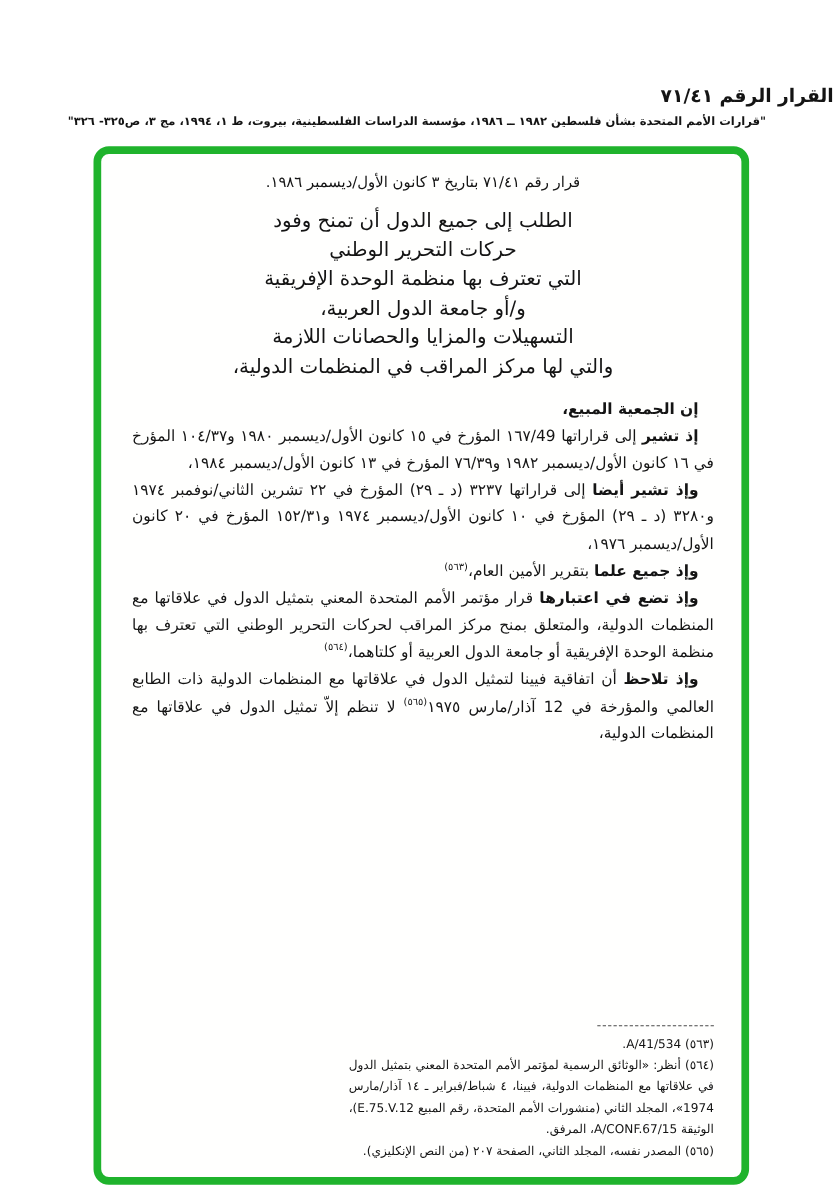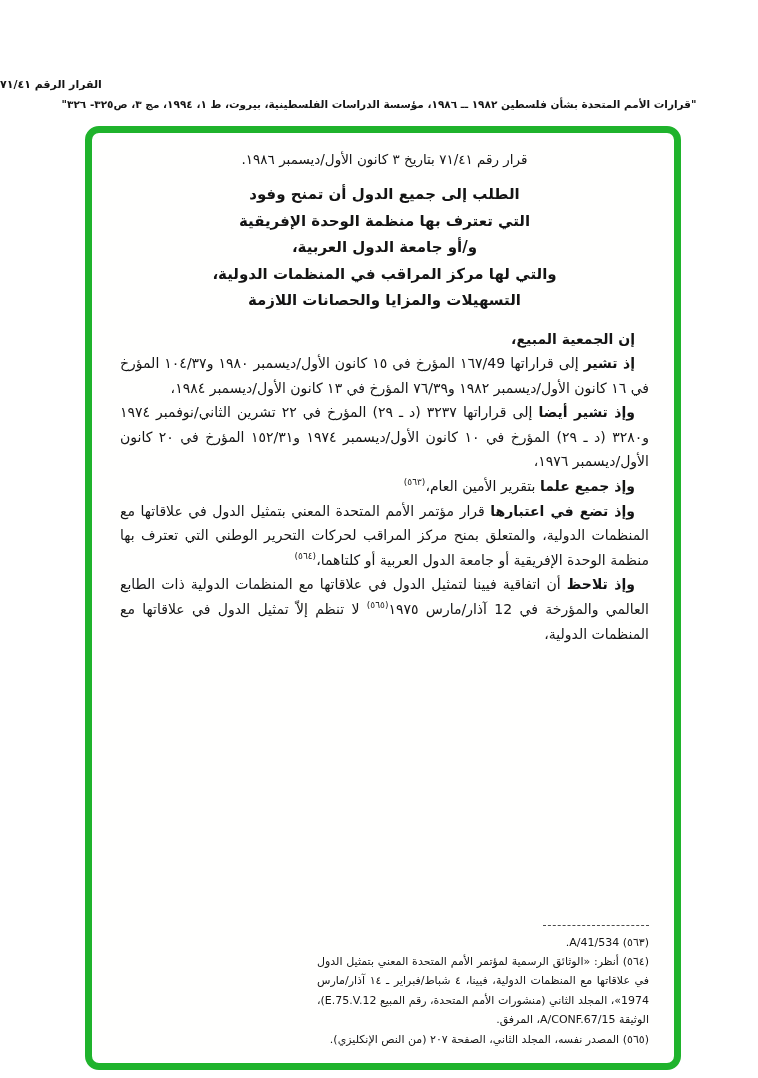--- a/index.html
+++ b/index.html
@@ -6,22 +6,22 @@
   html, body { width: 758px; height: 1078px; }
   body {
     background: #ffffff;
     color: #141414;
     font-family: "DejaVu Sans", sans-serif;
     position: relative;
     overflow: hidden;
   }
   .header { padding-top: 78px; direction: rtl; }
   .doc-title {
-    text-align: left;
-    font-size: 11px;
+    text-align: right;
+    font-size: 17px;
     font-weight: 700;
     letter-spacing: 0.2px;
   }
   .doc-citation {
     text-align: center;
     font-size: 10.5px;
     font-weight: 700;
     margin-top: 7px;
     direction: rtl;
   }
@@ -38,22 +38,22 @@
     flex-direction: column;
     overflow: hidden;
   }
   .date-line {
     text-align: center;
     font-size: 13.5px;
     margin-top: 8px;
   }
   .res-heading {
     text-align: center;
-    font-weight: 700;
-    font-size: 15px;
+    font-weight: 400;
+    font-size: 18px;
     line-height: 26.5px;
     margin-top: 14px;
   }
   .body-text { margin-top: 13px; }
   .body-text p {
     font-size: 14px;
     line-height: 24.6px;
     text-align: justify;
     text-indent: 14px;
   }
@@ -87,24 +87,25 @@
 
 <div class="header">
   <div class="doc-title">القرار الرقم ٧١/٤١</div>
   <div class="doc-citation">"قرارات الأمم المتحدة بشأن فلسطين ١٩٨٢ ــ ١٩٨٦، مؤسسة الدراسات الفلسطينية، بيروت، ط ١، ١٩٩٤، مج ٣، ص٣٢٥- ٣٢٦"</div>
 </div>
 
 <div class="green-box" id="green-box" style="border-color: rgb(31, 179, 44);">
   <p class="date-line">قرار رقم ٧١/٤١ بتاريخ ٣ كانون الأول/ديسمبر ١٩٨٦.</p>
   <div class="res-heading" id="heading">
       <div>الطلب إلى جميع الدول أن تمنح وفود</div>
+      <div>حركات التحرير الوطني</div>
       <div>التي تعترف بها منظمة الوحدة الإفريقية</div>
       <div>و/أو جامعة الدول العربية،</div>
+      <div>التسهيلات والمزايا والحصانات اللازمة</div>
       <div>والتي لها مركز المراقب في المنظمات الدولية،</div>
-      <div>التسهيلات والمزايا والحصانات اللازمة</div>
     </div>
   <div class="body-text" id="paragraphs">
       <p><span class="lead">إن الجمعية المبيع،</span></p>
       <p><span class="lead">إذ تشير</span><span> إلى قراراتها ١٦٧/49 المؤرخ في ١٥ كانون الأول/ديسمبر ١٩٨٠ و١٠٤/٣٧ المؤرخ في ١٦ كانون الأول/ديسمبر ١٩٨٢ و٧٦/٣٩ المؤرخ في ١٣ كانون الأول/ديسمبر ١٩٨٤،</span></p>
       <p><span class="lead">وإذ تشير أيضا</span><span> إلى قراراتها ٣٢٣٧ (د ـ ٢٩) المؤرخ في ٢٢ تشرين الثاني/نوفمبر ١٩٧٤ و٣٢٨٠ (د ـ ٢٩) المؤرخ في ١٠ كانون الأول/ديسمبر ١٩٧٤ و١٥٢/٣١ المؤرخ في ٢٠ كانون الأول/ديسمبر ١٩٧٦،</span></p>
       <p><span class="lead">وإذ جميع علما</span><span> بتقرير الأمين العام،</span><sup class="note">(٥٦٣)</sup></p>
       <p><span class="lead">وإذ تضع في اعتبارها</span><span> قرار مؤتمر الأمم المتحدة المعني بتمثيل الدول في علاقاتها مع المنظمات الدولية، والمتعلق بمنح مركز المراقب لحركات التحرير الوطني التي تعترف بها منظمة الوحدة الإفريقية أو جامعة الدول العربية أو كلتاهما،</span><sup class="note">(٥٦٤)</sup></p>
       <p><span class="lead">وإذ تلاحظ</span><span> أن اتفاقية فيينا لتمثيل الدول في علاقاتها مع المنظمات الدولية ذات الطابع العالمي والمؤرخة في 12 آذار/مارس ١٩٧٥</span><sup class="note">(٥٦٥)</sup><span> لا تنظم إلاّ تمثيل الدول في علاقاتها مع المنظمات الدولية،</span></p>
     </div>
   <div class="fn-sep"></div>

